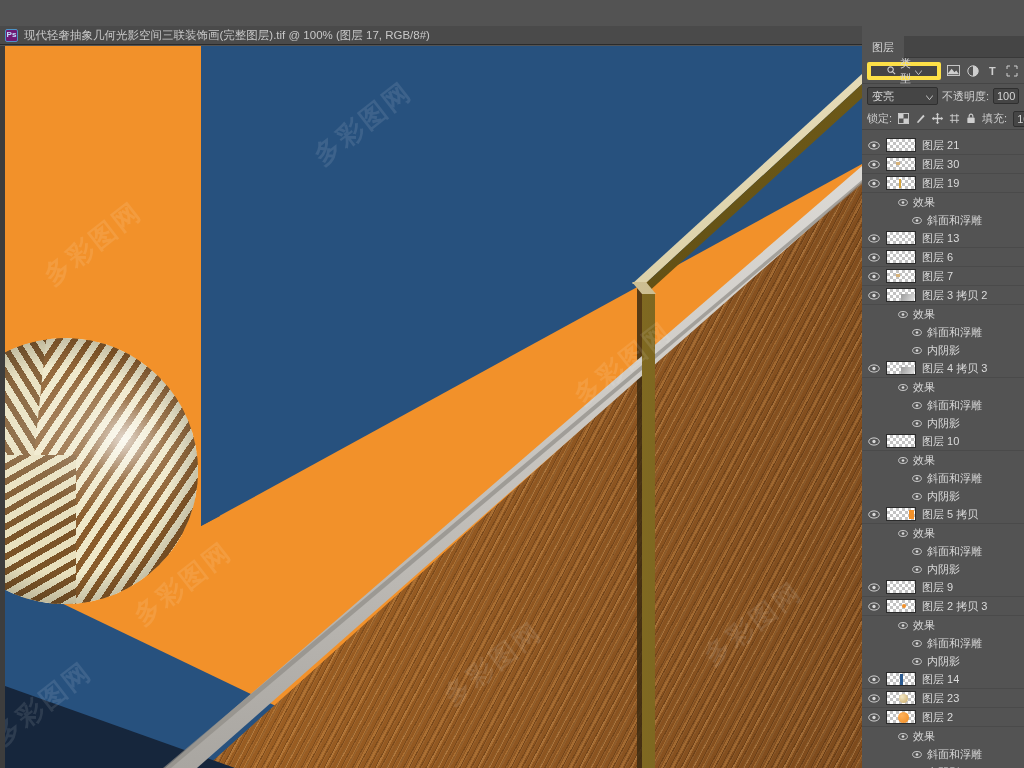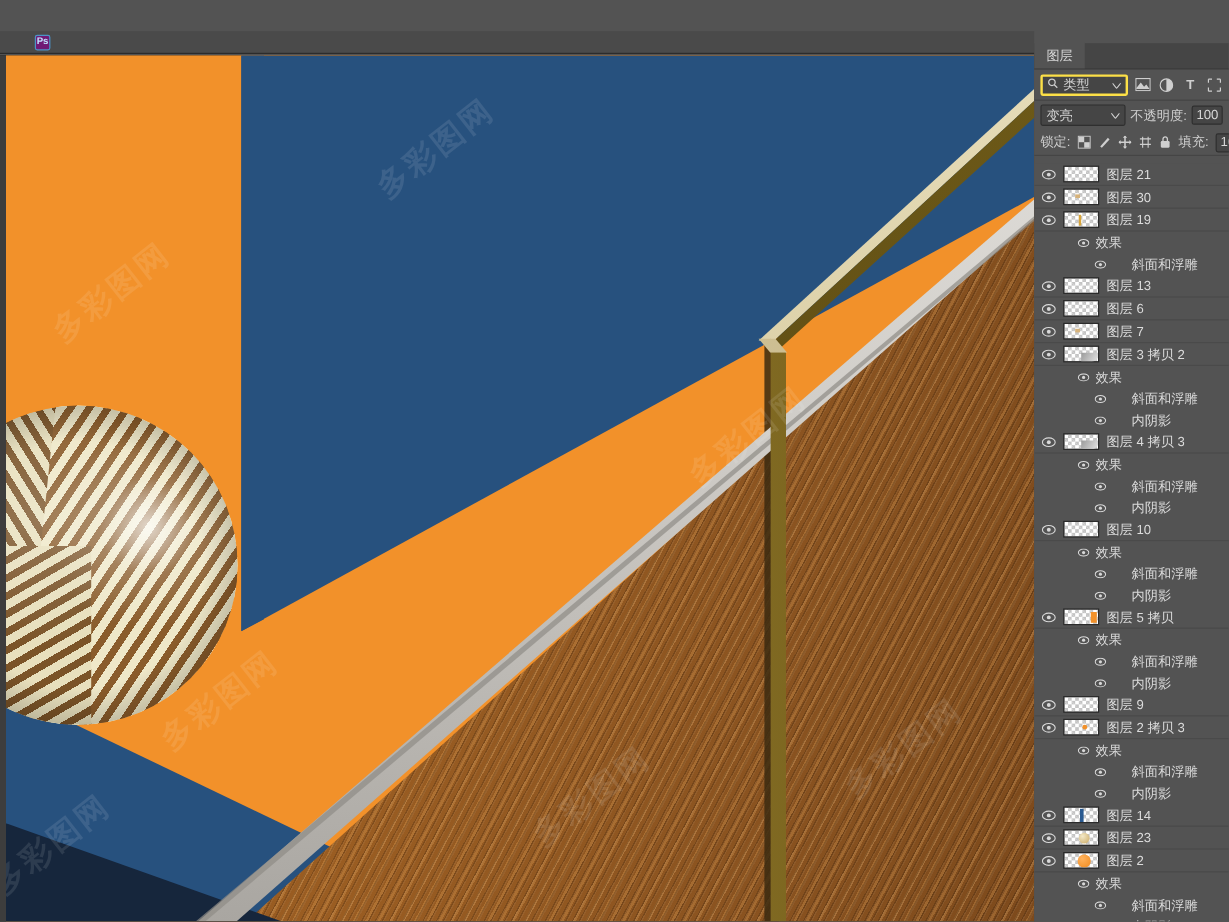--- a/index.html
+++ b/index.html
@@ -20,21 +20,21 @@
     padding-left:5px;
     color:#c8c8c8;font-size:11.5px;white-space:nowrap;
   }
   #topstrip{
     position:absolute;left:0;top:0;width:890px;height:26px;background:#535353;
   }
   .ps-badge{
     width:13px;height:13px;border-radius:2px;background:#701a75;
     border:1px solid #4d93c7;
     display:flex;align-items:center;justify-content:center;
-    color:#bfe3ff;font-size:8px;font-weight:bold;line-height:1;flex:0 0 auto;margin-left:24px;
+    color:#bfe3ff;font-size:8px;font-weight:bold;line-height:1;flex:0 0 auto;
   }
   #doc-title{letter-spacing:0px;}
 
   
   #canvas-wrap{
     position:absolute;left:0;top:46px;width:862px;height:722px;
     background:#282828;overflow:hidden;
   }
   #canvas-left-gutter{
     position:absolute;left:0;top:0;width:5px;height:100%;
@@ -157,35 +157,35 @@
     letter-spacing:3px;pointer-events:none;user-select:none;white-space:nowrap;
   }
 
   
   #panel{
     position:absolute;left:862px;top:0;width:162px;height:768px;
     background:#535353;color:#d0d0d0;font-size:11px;
   }
   #panel-top-gap{height:36px;background:#535353;}
   #tabbar{
-    height:22px;background:#454545;display:flex;align-items:flex-end;
+    height:22px;background:#454545;display:flex;align-items:flex-start;
     border-bottom:1px solid #393939;
   }
   .tab{
     height:22px;padding:0 10px;display:flex;align-items:center;
     background:#535353;color:#d6d6d6;font-size:11px;
   }
   #filterbar{
     height:26px;background:#535353;display:flex;align-items:center;
     gap:5px;padding:0 5px;border-bottom:1px solid #454545;
   }
   .filter-select{
     display:flex;align-items:center;gap:4px;
-    width:74px;height:18px;background:#454545;border:2px solid #fde047;
-    border-radius:2px;padding:0 4px;font-size:11px;color:#d6d6d6;
+    width:74px;height:18px;background:#454545;border:4px solid #fde047;
+    border-radius:2px;padding:0 16px;font-size:11px;color:#d6d6d6;
   }
   .filter-select .lbl{flex:1;}
   .fico{width:15px;height:15px;display:flex;align-items:center;justify-content:center;color:#cfcfcf;}
   #blendbar{
     height:24px;display:flex;align-items:center;gap:4px;padding:0 5px;
   }
   .blend-select{
     width:90px;height:18px;background:#454545;border:1px solid #2f2f2f;border-radius:2px;
     display:flex;align-items:center;padding:0 4px;font-size:11px;color:#d6d6d6;
   }
@@ -221,34 +221,35 @@
       linear-gradient(45deg,#c3c3c3 25%,transparent 25%,transparent 75%,#c3c3c3 75%,#c3c3c3),
       linear-gradient(45deg,#c3c3c3 25%,#fff 25%,#fff 75%,#c3c3c3 75%,#c3c3c3);
     background-size:6px 6px;background-position:0 0,3px 3px;
     position:relative;overflow:hidden;
   }
   .thumb .blob{position:absolute;}
   .lname{font-size:11px;color:#dcdcdc;white-space:nowrap;overflow:hidden;text-align:right;}
 
   
   .lrow.sub1{padding-left:36px;gap:5px;}
-  .lrow.sub2{padding-left:50px;gap:21px;}
+  .lrow.sub2{padding-left:50px;gap:5px;}
   .eye-sm{width:10px;height:10px;flex:0 0 10px;display:flex;align-items:center;justify-content:center;color:#d8d8d8;}
   .lrow.sub1 .lname,.lrow.sub2 .lname{font-size:11px;color:#dadada;}
   .lrow.fxrow{border-bottom:none;height:18px;}
 </style>
 </head>
 <body>
 
 <div id="app">
 
   <div id="topstrip"></div>
 
   <div id="titlebar">
     <span class="ps-badge">Ps</span>
+    <span id="doc-title">现代轻奢抽象几何光影空间三联装饰画(完整图层).tif @ 100% (图层 17, RGB/8#)</span>
   </div>
 
   <div id="canvas-wrap">
     <div id="canvas-left-gutter"></div>
 
     <div id="art">
       <div class="lay orange-base"></div>
       <div class="lay blue-wedge"></div>
       <div class="lay blue-col"></div>
       <div class="lay blue-bl"></div>

